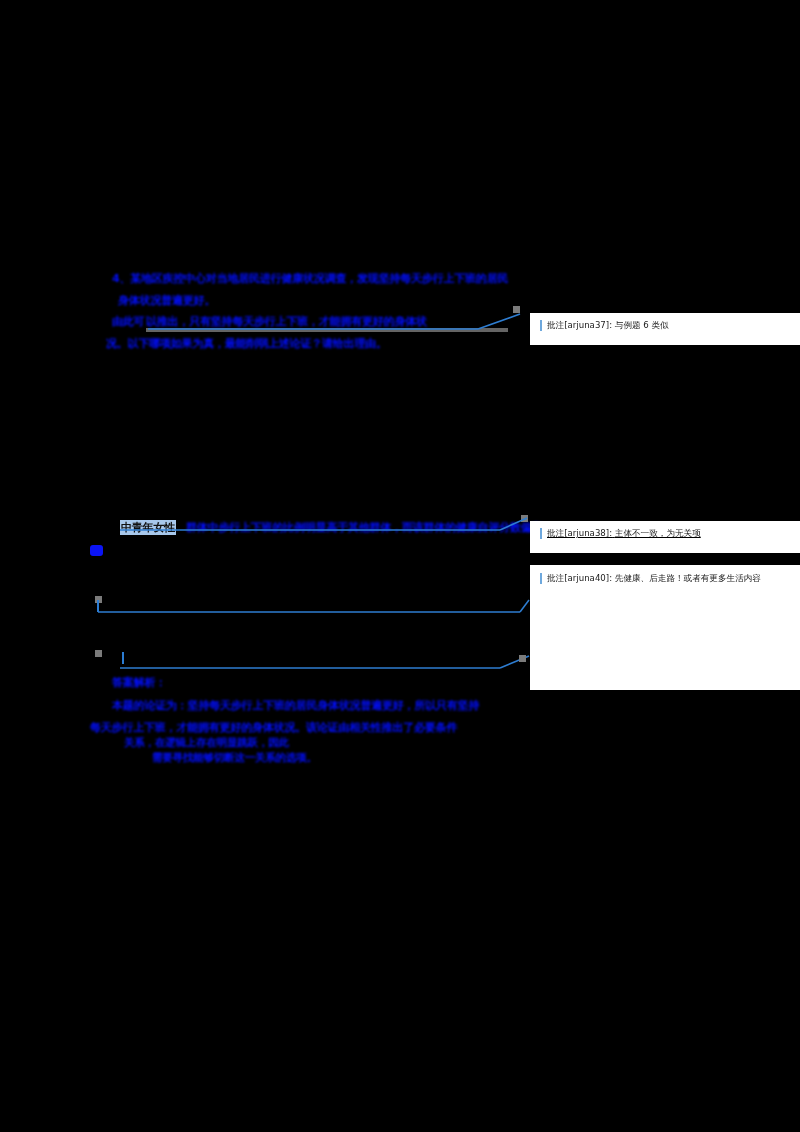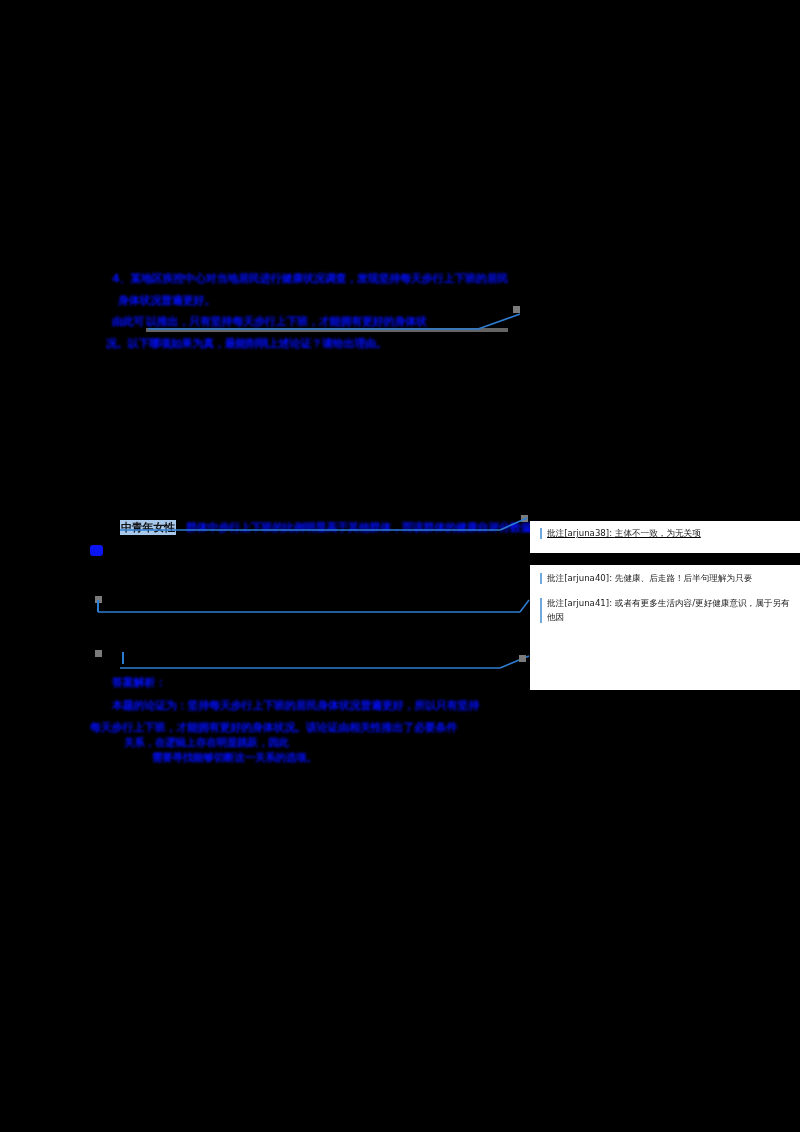--- a/index.html
+++ b/index.html
@@ -171,34 +171,36 @@
   <div class="doc-line md" style="left:112px; top:676px;">答案解析：</div>
 
   <div class="doc-line md" style="left:112px; top:699px;">本题的论证为：坚持每天步行上下班的居民身体状况普遍更好，所以只有坚持</div>
 
   <div class="doc-line md" style="left:90px; top:721px;">每天步行上下班，才能拥有更好的身体状况。该论证由相关性推出了必要条件</div>
 
   <div class="doc-line sm" style="left:124px; top:737px;">关系，在逻辑上存在明显跳跃，因此</div>
 
   <div class="doc-line sm" style="left:152px; top:752px;">需要寻找能够切断这一关系的选项。</div>
 
+  <div class="comment-box" style="left:530px; top:313px; width:270px; height:32px;">
+    <div class="comment-entry">
+      <span class="comment-label">批注[arjuna37]:</span>
+      <span class="comment-text">与例题 6 类似</span>
+    </div>
+  </div>
 
   <div class="comment-box" style="left:530px; top:521px; width:270px; height:32px;text-decoration:underline;">
     <div class="comment-entry">
       <span class="comment-label">批注[arjuna38]:</span>
       <span class="comment-text">主体不一致，为无关项</span>
     </div>
   </div>
 
   <div class="comment-box" style="left:530px; top:565px; width:270px; height:125px; padding-top:7px;">
     <div class="comment-entry" style="margin-bottom:12px;">
       <span class="comment-label">批注[arjuna40]:</span>
-      <span class="comment-text">先健康、后走路！后半句理解为只要</span>
+      <span class="comment-text">先健康、后走路！或者有更多生活内容</span>
     </div>
-    <div class="comment-entry">
-      <span class="comment-label">批注[arjuna41]:</span>
-      <span class="comment-text">或者有更多生活内容/更好健康意识，属于另有他因</span>
-    </div>
   </div>
 
   <div class="anchor-tick" style="left:519px; top:655px;"></div>
 
 </div>
 
 </body></html>

